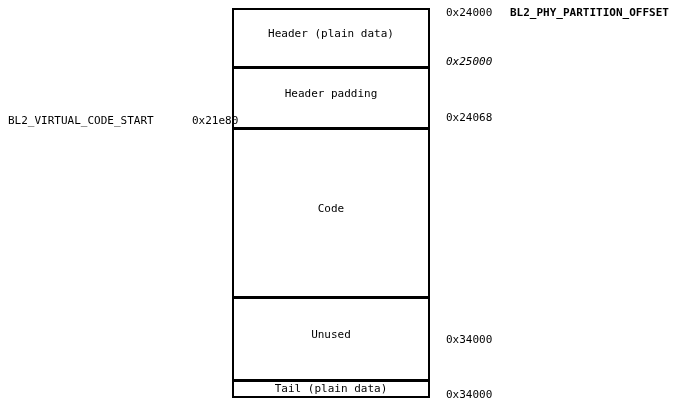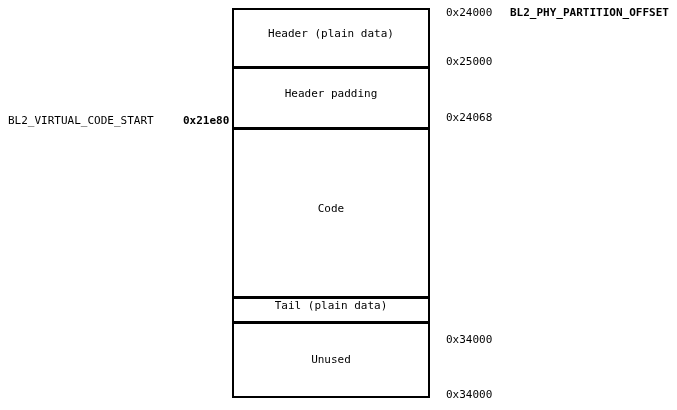--- a/index.html
+++ b/index.html
@@ -48,47 +48,47 @@
   .sec-unused   { height: 81px; }
   .sec-tail     { flex: 1; }
   .lbl {
     position: absolute;
     white-space: nowrap;
     line-height: 14px;
   }
   .lbl-right { left: 446px; }
   .lbl-top-addr      { top: 6px; }
   .lbl-top-name      { left: 510px; top: 6px; font-weight: bold; }
-  .lbl-25000         { top: 55px; }
+  .lbl-25000         { top: 55px; font-style: italic; }
   .lbl-24068         { top: 111px; }
   .lbl-34000-upper   { top: 333px; }
   .lbl-34000-lower   { top: 388px; }
   .lbl-left-name     { left: 8px;   top: 114px; text-align: right; }
-  .lbl-left-addr     { left: 183px; top: 114px; font-weight: bold; }
+  .lbl-left-addr     { left: 192px; top: 114px; }
 </style>
 </head>
 <body>
 
 <div class="canvas">
 
   <div class="partition-box">
     <div class="section sec-header">
       <span>Header (plain data)</span>
     </div>
     <div class="section sec-padding">
       <span>Header padding</span>
     </div>
     <div class="section sec-code">
       <span>Code</span>
     </div>
+    <div class="section sec-unused">
+      <span>Unused</span>
+    </div>
     <div class="section sec-tail">
       <span>Tail (plain data)</span>
-    </div>
-    <div class="section sec-unused">
-      <span>Unused</span>
     </div>
   </div>
 
   <span class="lbl lbl-right lbl-top-addr">0x24000</span>
   <span class="lbl lbl-top-name">BL2_PHY_PARTITION_OFFSET</span>
 
   <span class="lbl lbl-right lbl-25000">0x25000</span>
 
   <span class="lbl lbl-right lbl-24068">0x24068</span>
 

